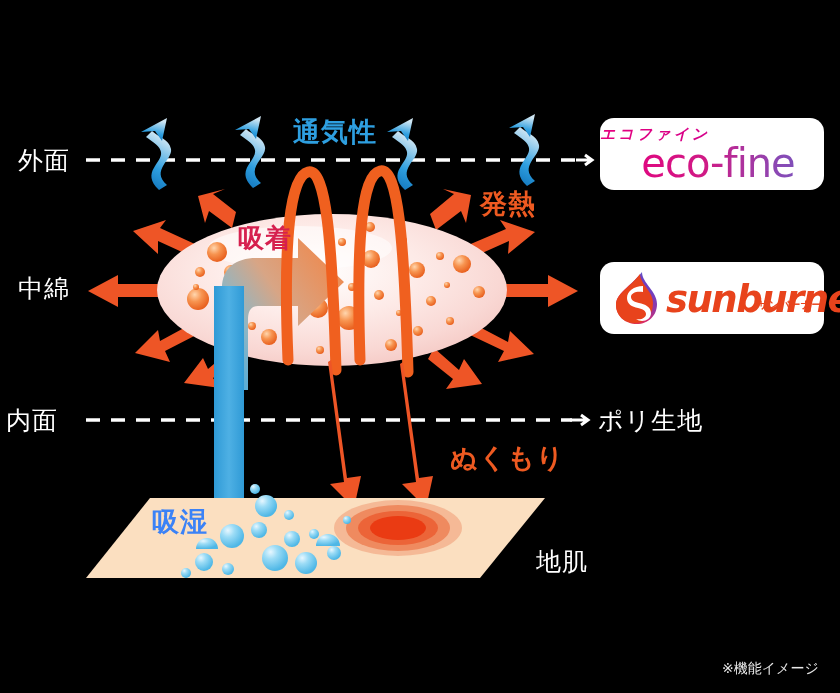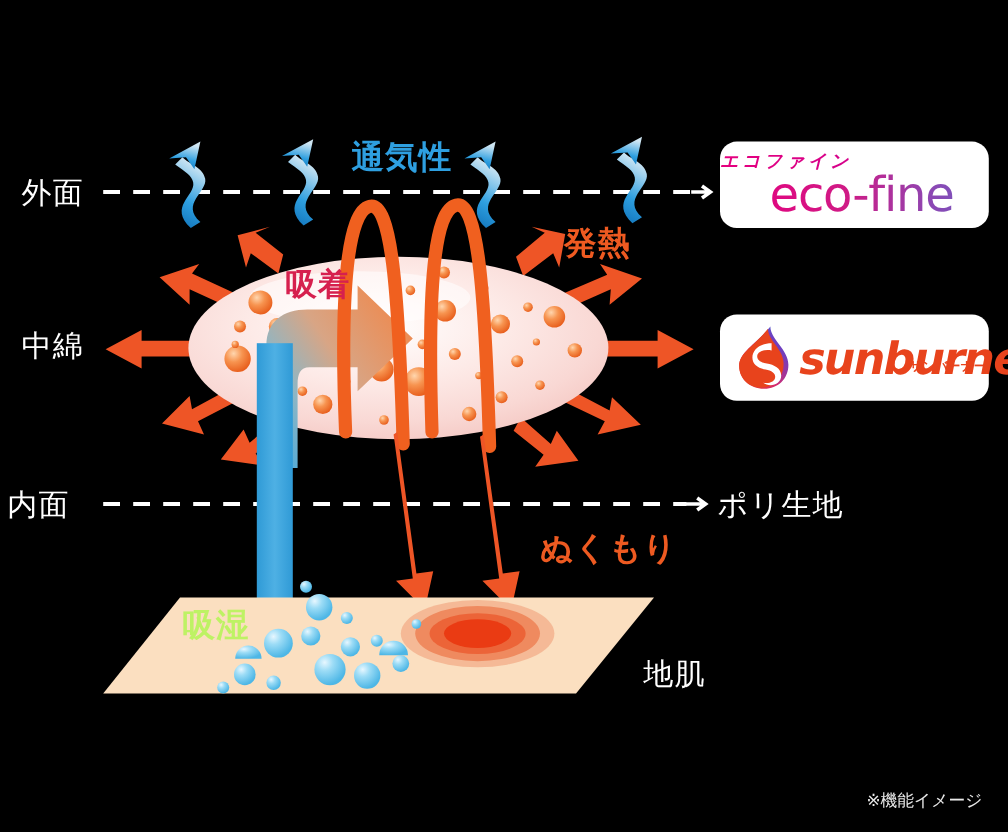--- a/index.html
+++ b/index.html
@@ -36,21 +36,21 @@
     font-size: 25px;
     letter-spacing: 1px;
   }
   .label-blue {
     color: #2e9fe0;
     font-size: 27px;
     font-weight: bold;
     letter-spacing: 1px;
   }
   .label-lightblue {
-    color: #bef264;
+    color: #3b82f6;
     font-size: 27px;
     font-weight: bold;
     letter-spacing: 1px;
   }
   .label-orange {
     color: #ee5a21;
     font-size: 27px;
     font-weight: bold;
     letter-spacing: 1px;
   }
@@ -330,21 +330,21 @@
   </svg>
 
   <div class="txt label-white" style="left:18px; top:148px;">外面</div>
   <div class="txt label-white" style="left:18px; top:276px;">中綿</div>
   <div class="txt label-white" style="left:6px; top:408px;">内面</div>
 
   <div class="txt label-white" style="left:598px; top:408px;">ポリ生地</div>
   <div class="txt label-white" style="left:536px; top:549px;">地肌</div>
 
   <div class="txt label-blue" style="left:293px; top:118px;">通気性</div>
-  <div class="txt label-orange" style="left:470px; top:190px;">発熱</div>
+  <div class="txt label-orange" style="left:470px; top:190px;padding-left:10px;">発熱</div>
   <div class="txt label-crimson" style="left:238px; top:225px;">吸着</div>
   <div class="txt label-orange" style="left:450px; top:444px;">ぬくもり</div>
   <div class="txt label-lightblue" style="left:152px; top:508px;">吸湿</div>
 
   <div class="txt note" style="left:722px; top:661px;">※機能イメージ</div>
 
   <div class="logo-card" id="logo-ecofine">
     <div class="ecofine-kana">エコファイン</div>
     <div class="ecofine-word">eco-fine</div>
   </div>

